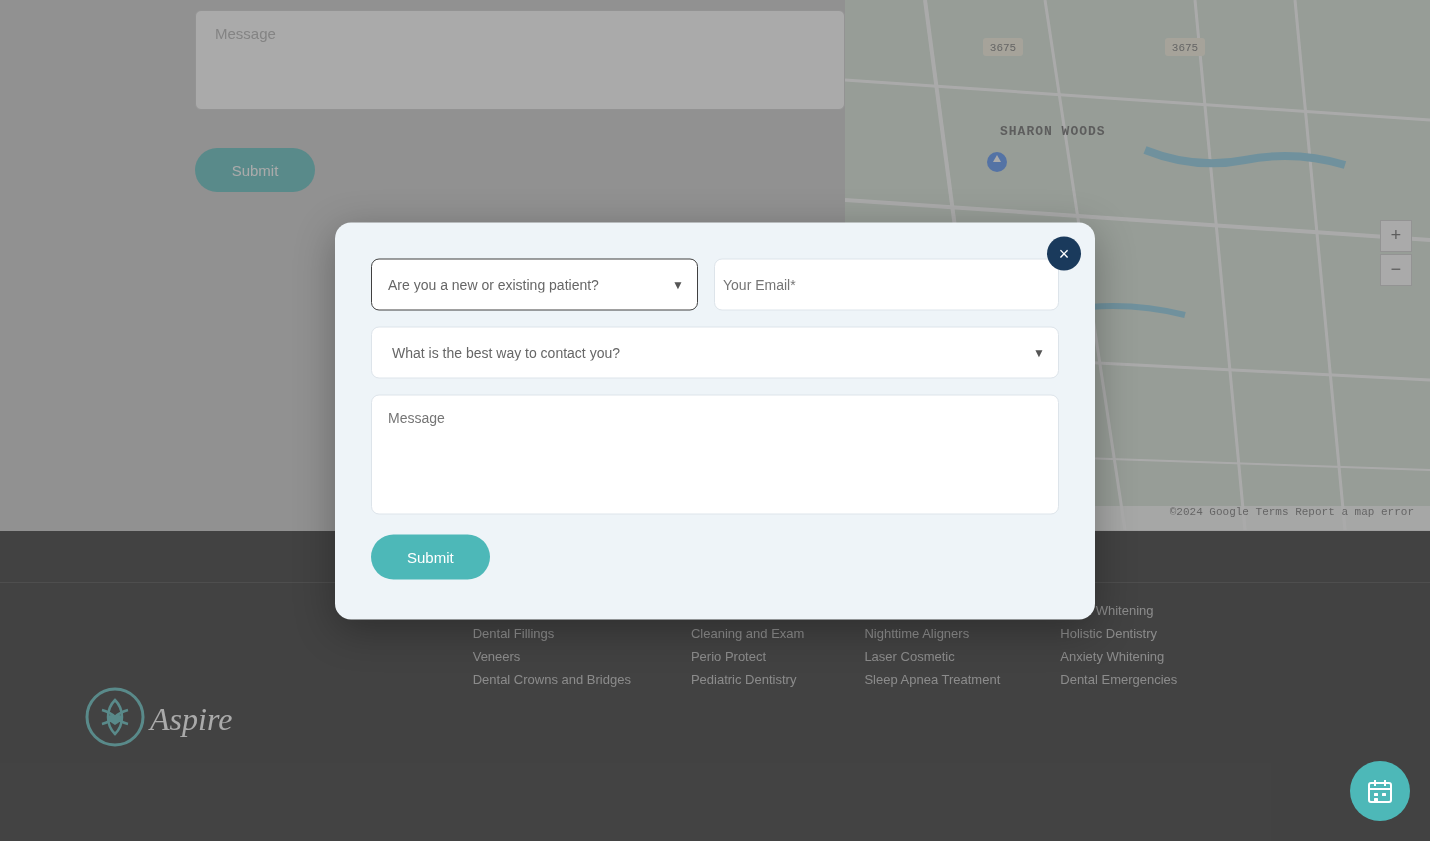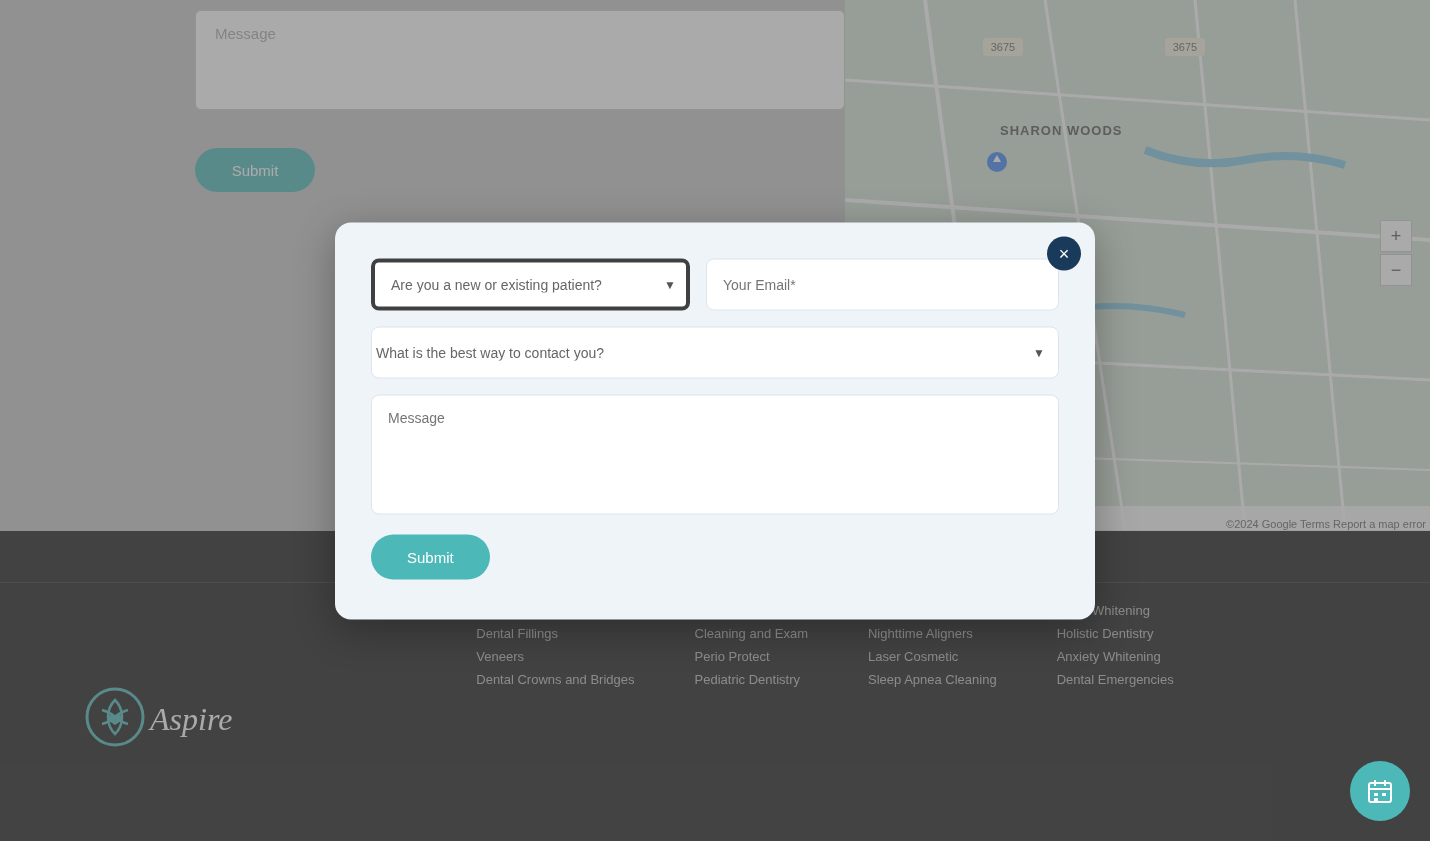--- a/index.html
+++ b/index.html
@@ -68,20 +68,21 @@
       background: #e8e8e8;
       position: relative;
       overflow: hidden;
     }
 
     .map-bg {
       width: 100%;
       height: 530px;
       background: #86efac;
       position: relative;
+      font-family: Liberation Mono, monospace;
     }
 
     .map-controls {
       position: absolute;
       right: 18px;
       top: 220px;
       display: flex;
       flex-direction: column;
       gap: 2px;
     }
@@ -101,23 +102,23 @@
     }
 
     .map-footer-bar {
       position: absolute;
       bottom: 0;
       right: 0;
       left: 0;
       height: 24px;
       background: rgba(255,255,255,0.8);
       display: flex;
-      align-items: flex-end;
+      align-items: flex-start;
       justify-content: flex-end;
-      padding-right: 4px;
+      padding-right: 16px;
       font-size: 11px;
       color: #666;
       gap: 8px;
     }
 
     
     .footer-dark {
       position: absolute;
       bottom: 0;
       left: 0;
@@ -238,21 +239,21 @@
       gap: 16px;
       margin-bottom: 16px;
     }
 
     .modal-field {
       flex: 1;
       height: 52px;
       border: 1px solid #dde4ea;
       border-radius: 8px;
       background: white;
-      padding: 0 16px;
+      padding: 0 8px;
       font-size: 14px;
       color: #666;
       outline: none;
       display: flex;
       align-items: center;
       gap: 6px;
     }
 
     .modal-field input,
     .modal-field select {
@@ -267,21 +268,21 @@
     .modal-select-wrapper {
       position: relative;
     }
 
     .modal-select-wrapper select {
       appearance: none;
       -webkit-appearance: none;
       width: 100%;
       padding: 0 16px;
       height: 52px;
-      border: 4px solid #404040;
+      border: 1px solid #404040;
       border-radius: 8px;
       background: white;
       font-size: 14px;
       color: #666;
       outline: none;
       cursor: pointer;
     }
 
     .select-arrow {
       position: absolute;
@@ -296,21 +297,21 @@
     .modal-full-select {
       width: 100%;
       position: relative;
       margin-bottom: 16px;
     }
 
     .modal-full-select select {
       appearance: none;
       -webkit-appearance: none;
       width: 100%;
-      padding: 0 4px;
+      padding: 0 20px;
       height: 52px;
       border: 1px solid #dde4ea;
       border-radius: 8px;
       background: white;
       font-size: 14px;
       color: #666;
       outline: none;
       cursor: pointer;
     }
 
@@ -448,21 +449,21 @@
         <div class="footer-col">
           <a href="#" class="footer-link">General Dentistry</a>
           <a href="#" class="footer-link">Cleaning and Exam</a>
           <a href="#" class="footer-link">Perio Protect</a>
           <a href="#" class="footer-link">Pediatric Dentistry</a>
         </div>
         <div class="footer-col">
           <a href="#" class="footer-link">Teeth Alignment</a>
           <a href="#" class="footer-link">Nighttime Aligners</a>
           <a href="#" class="footer-link">Laser Cosmetic</a>
-          <a href="#" class="footer-link">Sleep Apnea Cleaning</a>
+          <a href="#" class="footer-link">Sleep Apnea Treatment</a>
         </div>
         <div class="footer-col">
           <a href="#" class="footer-link">Teeth Whitening</a>
           <a href="#" class="footer-link">Holistic Dentistry</a>
           <a href="#" class="footer-link">Anxiety Whitening</a>
           <a href="#" class="footer-link">Dental Emergencies</a>
         </div>
       </div>
   </div>
 </div>

